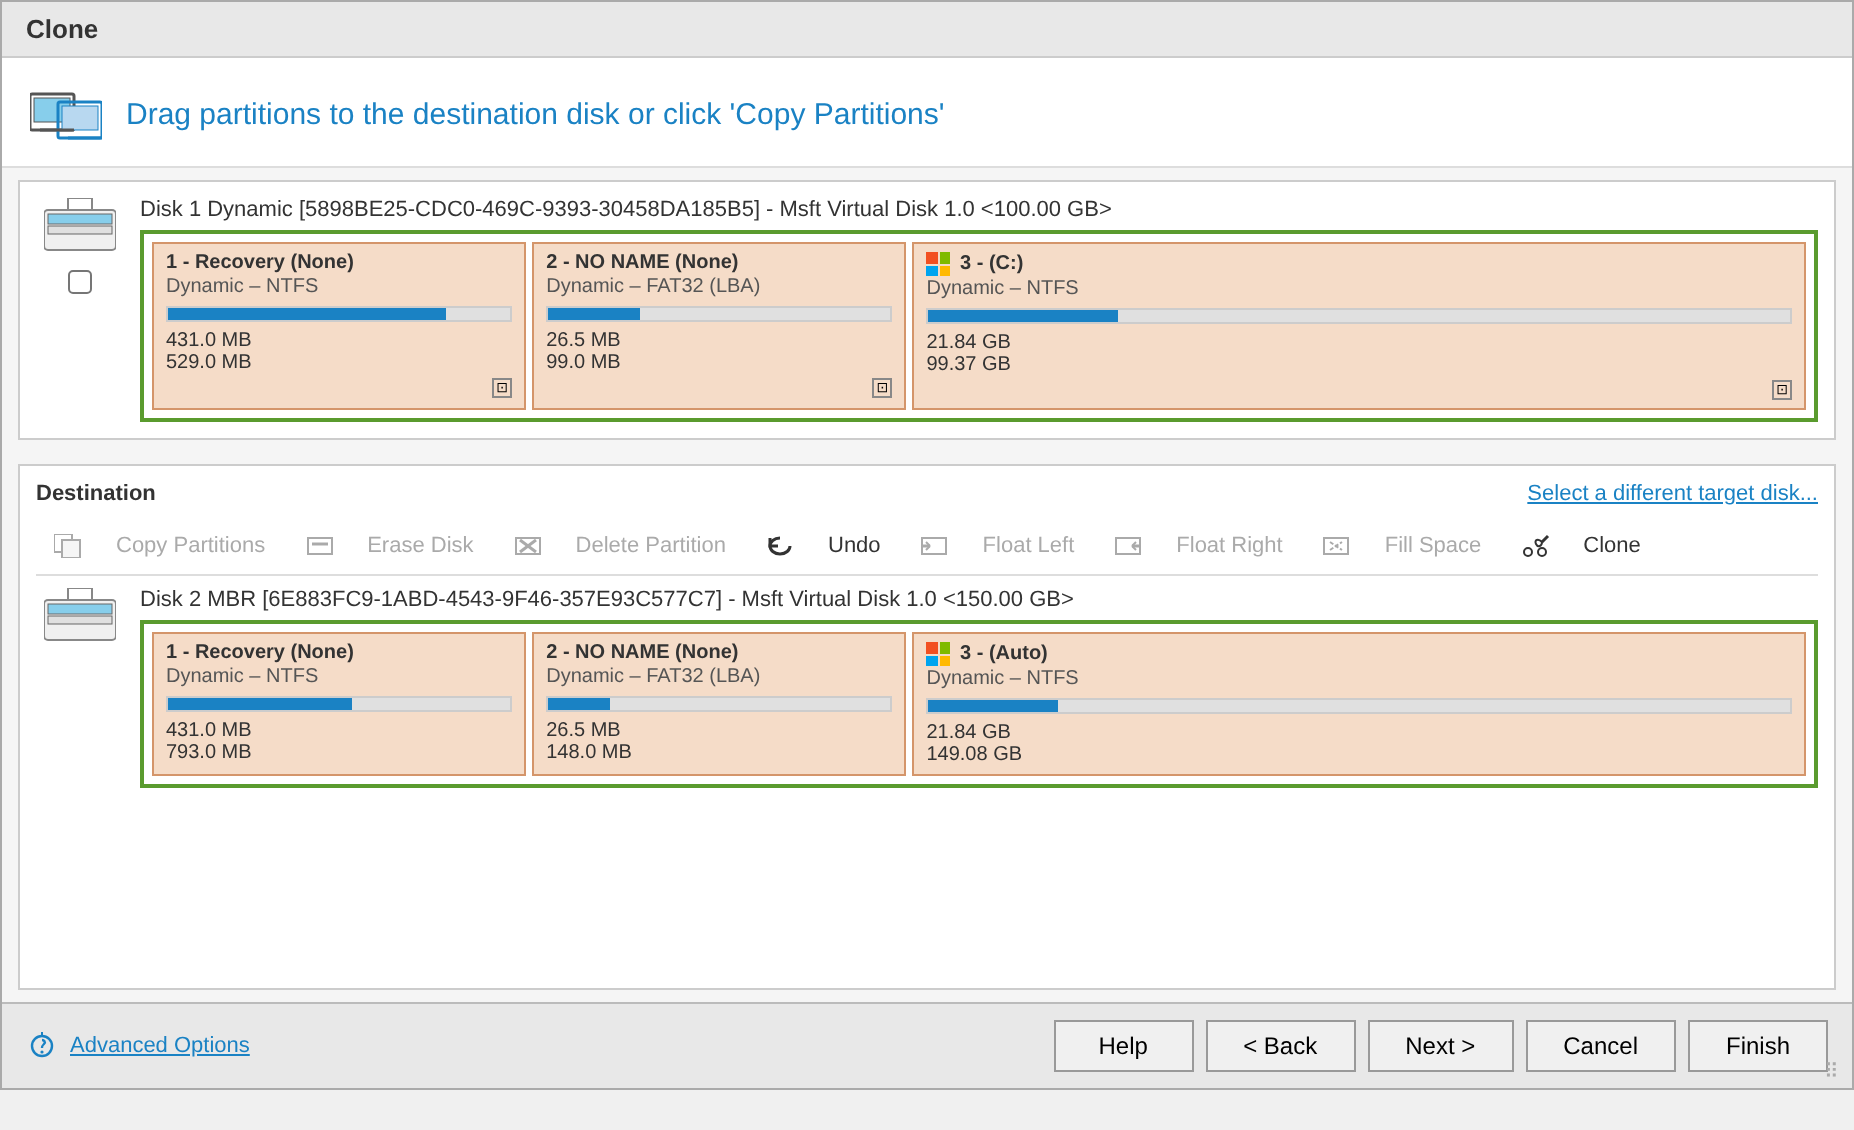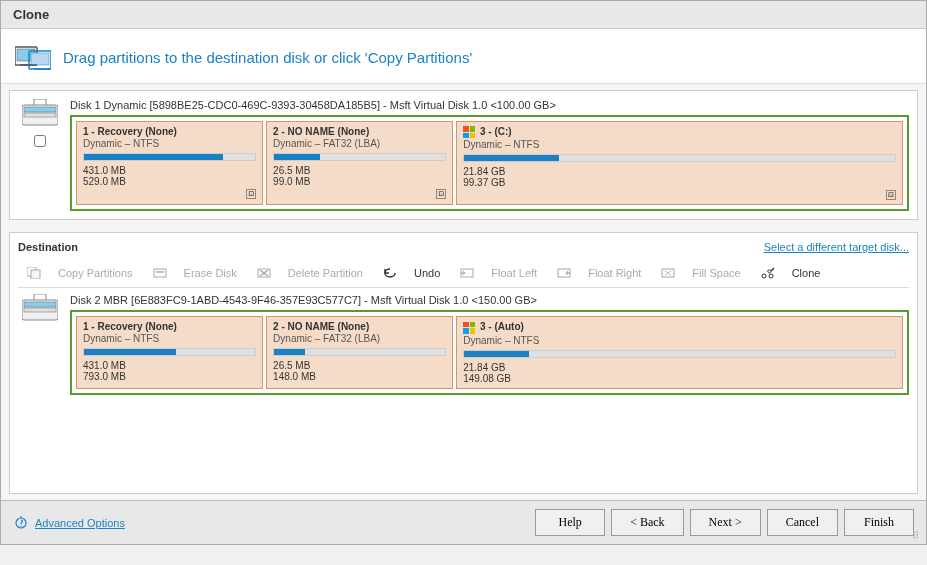--- a/index.html
+++ b/index.html
@@ -258,21 +258,20 @@
       gap: 6px;
     }
 
     .bottom-btn {
       padding: 5px 18px;
       font-size: 12px;
       border: 1px solid #999;
       background: #f0f0f0;
       cursor: pointer;
       min-width: 70px;
-      font-family: Liberation Serif, serif;
     }
 
     .dest-disk-area {
       flex: 1;
     }
 
     
     .win-flag {
       display: inline-grid;
       grid-template-columns: 1fr 1fr;

